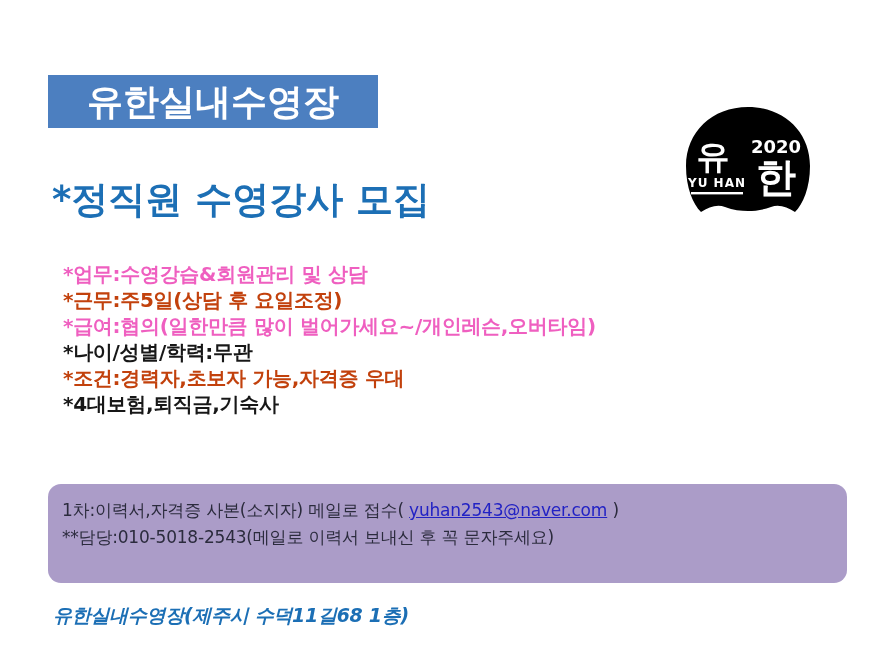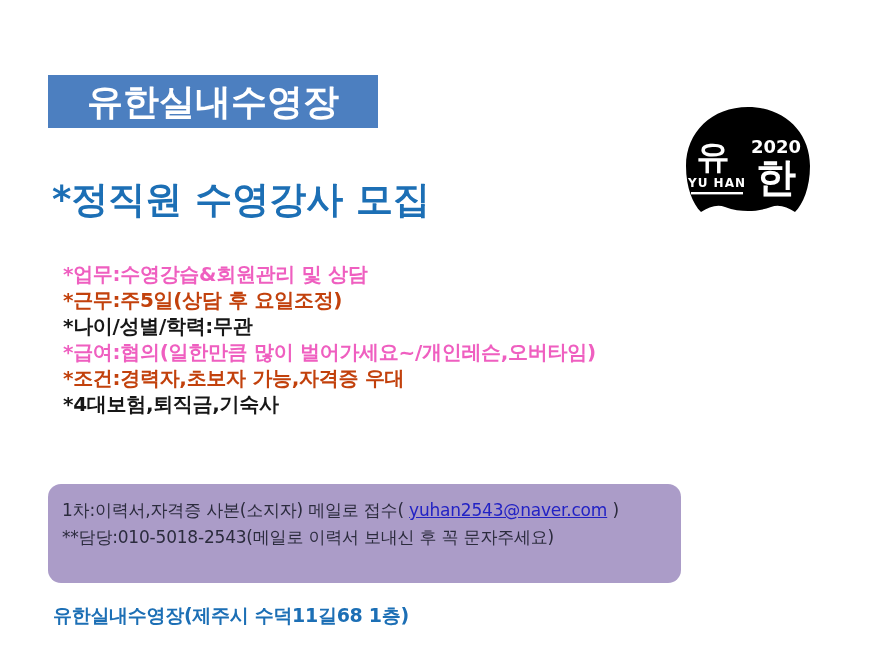--- a/index.html
+++ b/index.html
@@ -90,21 +90,21 @@
   }
   .c-pink  { color: #ef5fc0; }
   .c-blue  { color: #c2410c; }
   .c-black { color: #171717; }
 
   
   .info-box {
     position: absolute;
     left: 48px;
     top: 484px;
-    width: 633px;
+    width: 799px;
     height: 99px;
     background: #ab9cc8;
     border-radius: 13px;
     box-sizing: border-box;
     padding: 13px 0 0 14px;
   }
   .info-line {
     font-size: 17px;
     color: #2b2b3d;
     line-height: 27px;
@@ -121,20 +121,21 @@
   
   .footer-address {
     position: absolute;
     left: 53px;
     top: 603px;
     font-size: 19px;
     font-weight: bold;
     color: #1c6fb5;
     white-space: nowrap;
     letter-spacing: -0.3px;
+    font-style: italic;
   }
 </style>
 </head>
 <body>
 
 <div id="poster">
 
   <div class="banner">
     <span class="banner-text">유한실내수영장</span>
   </div>
@@ -156,22 +157,22 @@
       <text x="34" y="81" font-family="'DejaVu Sans','Liberation Sans',sans-serif" font-size="12" font-weight="bold" fill="#ffffff" text-anchor="middle" letter-spacing="1">YU HAN</text>
       <rect x="8" y="86" width="52" height="2.4" fill="#ffffff"></rect>
     </svg>
   </div>
 
   <div class="main-title">*정직원 수영강사 모집</div>
 
   <div class="bullets">
     <div class="bullet-line c-pink">*업무:수영강습&amp;회원관리 및 상담</div>
     <div class="bullet-line c-blue">*근무:주5일(상담 후 요일조정)</div>
+    <div class="bullet-line c-pink">*급여:협의(일한만큼 많이 벌어가세요~/개인레슨,오버타임)</div>
     <div class="bullet-line c-black">*나이/성별/학력:무관</div>
-    <div class="bullet-line c-pink">*급여:협의(일한만큼 많이 벌어가세요~/개인레슨,오버타임)</div>
     <div class="bullet-line c-blue">*조건:경력자,초보자 가능,자격증 우대</div>
     <div class="bullet-line c-black">*4대보험,퇴직금,기숙사</div>
   </div>
 
   <div class="info-box">
     <div class="info-line"><span>1차:이력서,자격증 사본(소지자) 메일로 접수( </span><a class="email-link" href="#">yuhan2543@naver.com</a><span> )</span></div>
     <div class="info-line">**담당:010-5018-2543(메일로 이력서 보내신 후 꼭 문자주세요)</div>
   </div>
 
   <div class="footer-address">유한실내수영장(제주시 수덕11길68 1층)</div>

